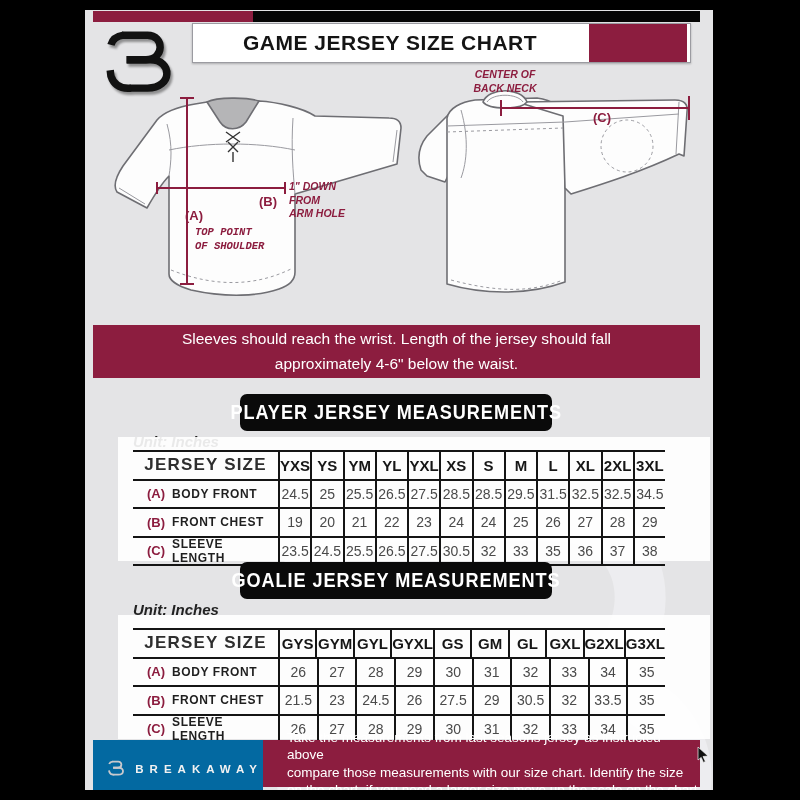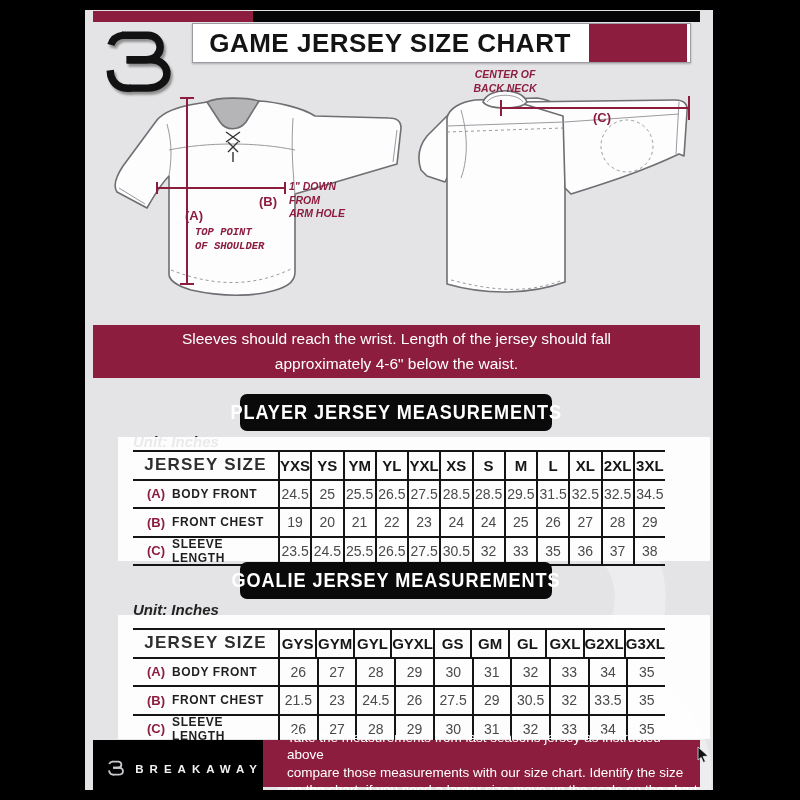--- a/index.html
+++ b/index.html
@@ -18,21 +18,21 @@
   .topbar-black{flex:1;height:100%;background:#050505;}
 
   
   .logo{position:absolute;left:12px;top:14px;width:92px;height:82px;color:#121212;
         filter:drop-shadow(2px 3px 1px rgba(40,40,40,.45));}
 
   
   .title-box{position:absolute;left:107px;top:13px;width:497px;height:38px;background:#fff;
              border:1px solid #9b9ba1;box-shadow:0 1px 2px rgba(0,0,0,.25);}
   .title-text{position:absolute;left:0;right:103px;top:0;bottom:0;display:flex;align-items:center;
-              justify-content:center;font-size:26px;font-weight:bold;letter-spacing:.5px;color:#141414;}
+              justify-content:center;font-size:21px;font-weight:bold;letter-spacing:.5px;color:#141414;}
   .title-accent{position:absolute;right:3px;top:0;bottom:0;width:98px;background:var(--maroon);}
 
   
   .jersey{position:absolute;}
   .front-jersey{left:22px;top:78px;width:310px;height:235px;}
   .back-jersey{left:332px;top:72px;width:290px;height:235px;}
   .anno{position:absolute;color:var(--maroon);font-style:italic;font-weight:bold;
         font-size:10.5px;line-height:1.3;white-space:pre-line;}
   .anno-key{position:absolute;color:var(--maroon);font-weight:bold;font-style:normal;
             font-size:13px;white-space:nowrap;}
@@ -64,21 +64,21 @@
   .tlabel{flex:0 0 145px;}
   .trow-data .tlabel{justify-content:flex-start;padding-left:14px;box-sizing:border-box;}
   .tdata{flex:1 1 0;border-left:2px solid #141414;}
   .thead .tdata{font-weight:bold;font-size:15px;color:#161616;}
   .thead .tlabel{font-weight:bold;font-size:17px;letter-spacing:1.2px;color:#2e2e2e;}
   .trow-data .tdata{font-size:14px;color:#4a4a4a;}
   .row-key{color:var(--maroon);font-weight:bold;font-size:13px;margin-right:7px;}
   .row-label{font-weight:bold;font-size:12px;letter-spacing:.6px;color:#1f1f1f;}
 
   
-  .footer-left{position:absolute;left:8px;top:730px;width:170px;height:58px;background:#000000;
+  .footer-left{position:absolute;left:8px;top:730px;width:170px;height:58px;background:#0369a1;
                display:flex;align-items:center;}
   .footer-b{width:26px;height:30px;margin-left:15px;color:#c9c9cd;}
   .footer-brand{color:#f2f2f2;font-weight:bold;font-size:11.5px;letter-spacing:6px;margin-left:9px;}
   .footer-right{position:absolute;left:178px;top:730px;width:437px;height:47px;background:var(--maroon);
                 color:#fff;font-size:13.5px;line-height:1.28;display:flex;align-items:center;
                 padding-left:24px;box-sizing:border-box;white-space:pre-line;}
 
   .cursor{position:absolute;left:612px;top:737px;width:12px;height:16px;}
   :root{--maroon:#8C1D3F;}
 </style>

